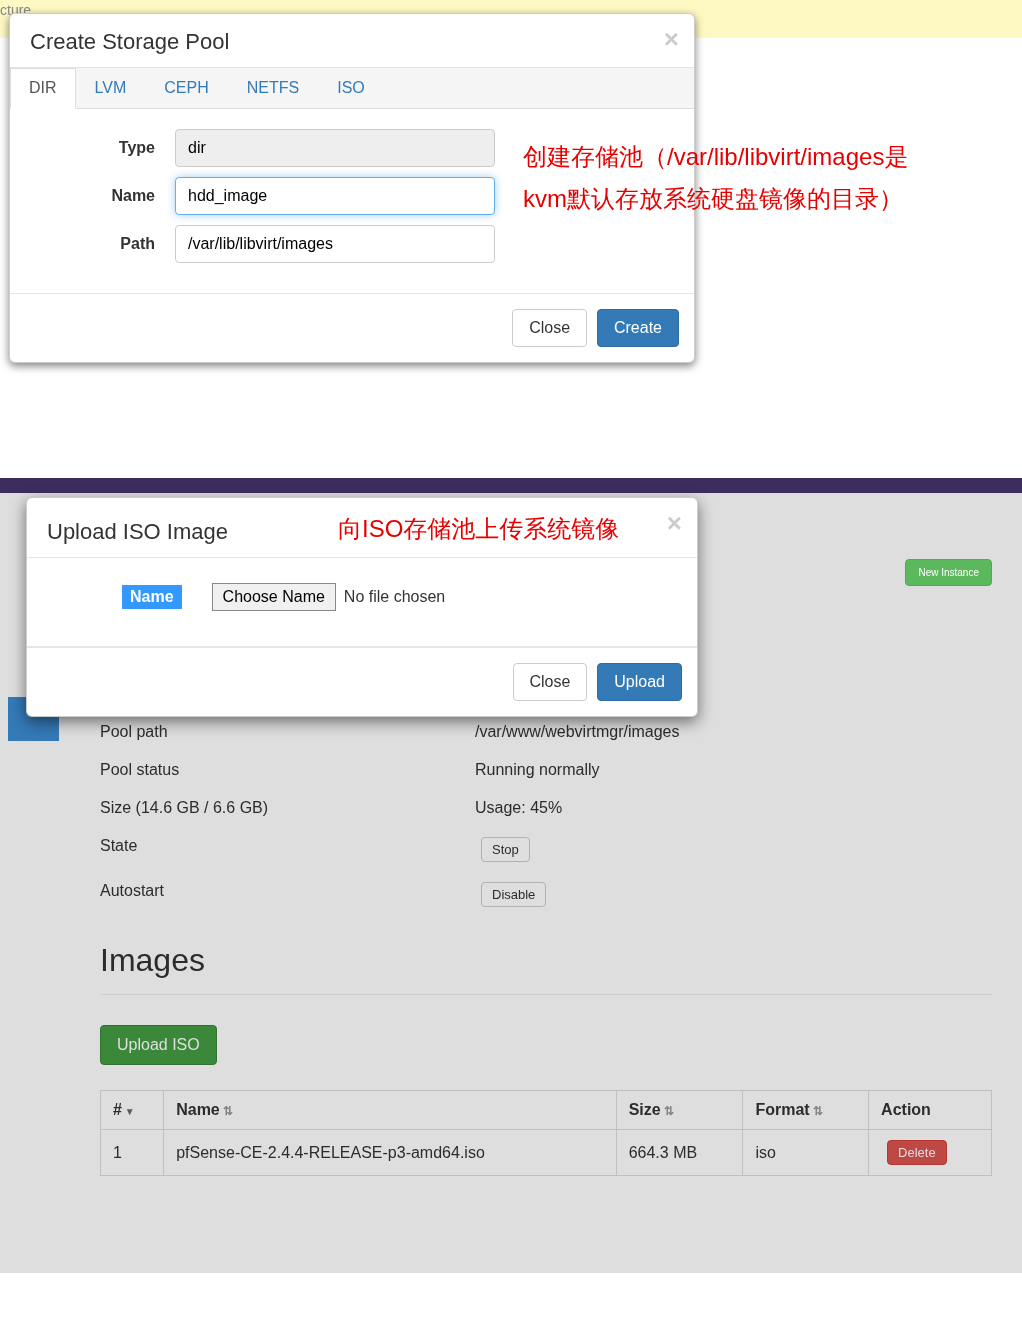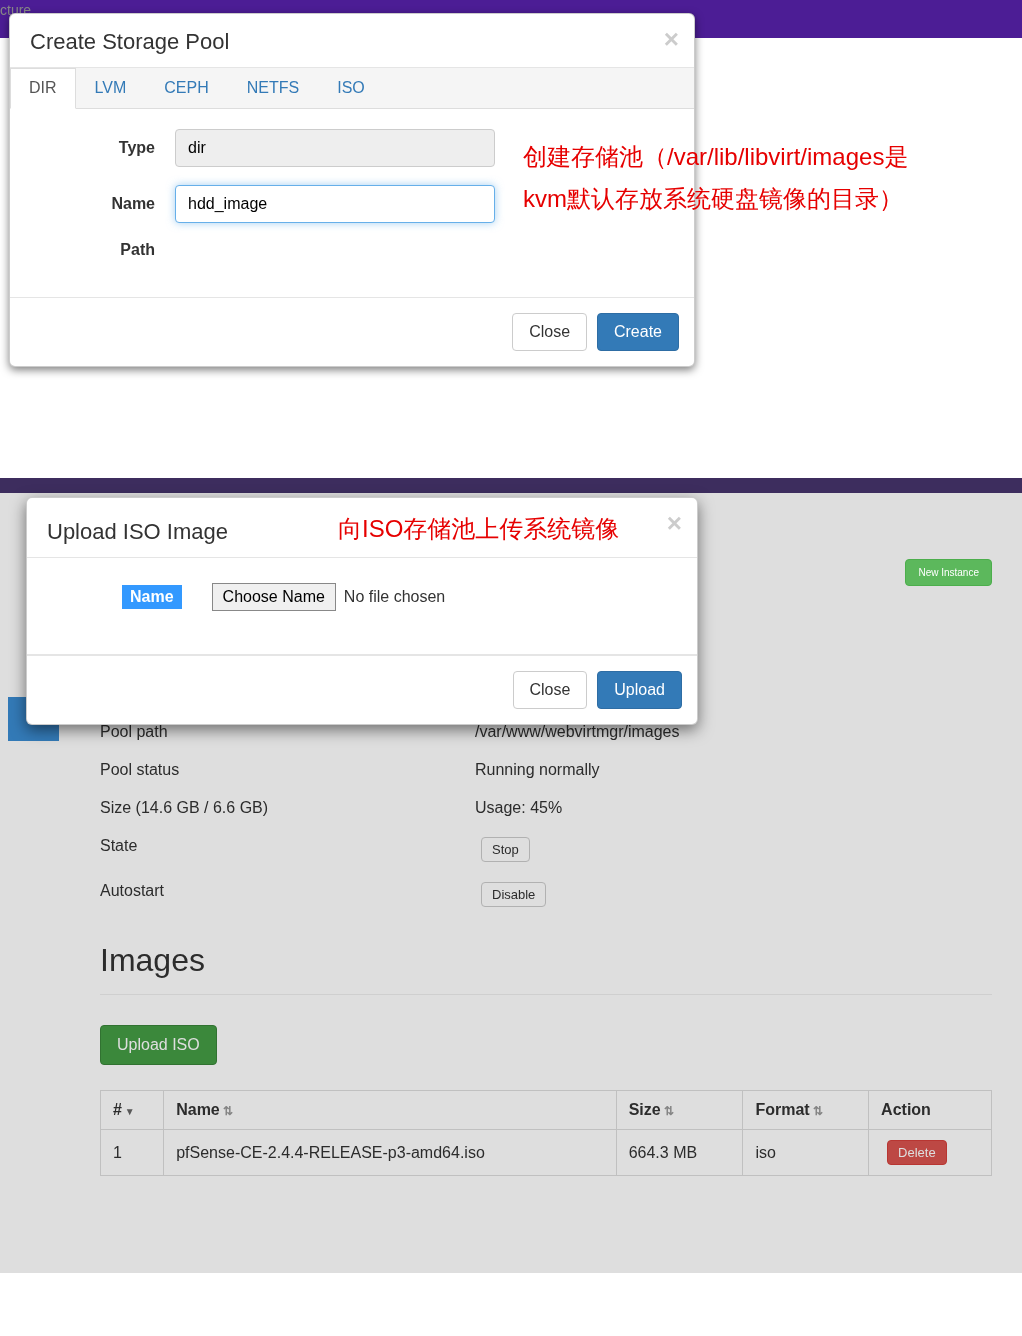--- a/index.html
+++ b/index.html
@@ -5,21 +5,21 @@
     * { box-sizing: border-box; margin: 0; padding: 0; }
     body {
       font-family: "Helvetica Neue", Helvetica, Arial, sans-serif;
       font-size: 14px;
       color: #333;
       background: #fff;
       width: 1022px;
     }
     
     .topbar {
-      background: #4c1d95;
+      background: #fef9c3;
       color: #888;
       padding: 2px 0 20px 0;
       font-size: 14px;
     }
     
     .section1 { position: relative; height: 443px; }
     .modal1 {
       position: absolute;
       left: 9px; top: 13px;
       width: 686px;
@@ -66,21 +66,21 @@
       background: #fff;
       border: 1px solid #ddd;
       border-bottom-color: #fff;
       color: #555;
       margin-bottom: -1px;
     }
     .form-body { padding: 20px 0 20px 0; }
     .form-row {
       display: flex;
       align-items: center;
-      margin-bottom: 18px;
+      margin-bottom: 10px;
       padding: 0 20px;
     }
     .form-label {
       width: 145px;
       text-align: right;
       padding-right: 20px;
       font-weight: 700;
       font-size: 16px;
       color: #333;
     }
@@ -267,20 +267,21 @@
       <div class="form-row">
         <label class="form-label">Type</label>
         <input class="form-input readonly" readonly="" value="dir" style="">
       </div>
       <div class="form-row">
         <label class="form-label">Name</label>
         <input class="form-input focused" value="hdd_image" style="">
       </div>
       <div class="form-row">
         <label class="form-label">Path</label>
+        <input class="form-input" value="/var/lib/libvirt/images" style="">
       </div>
     </div>
     <div class="modal-footer">
       <button class="btn btn-default">Close</button>
       <button class="btn btn-primary">Create</button>
     </div>
   </div>
 
   <div class="annotation1">创建存储池（/var/lib/libvirt/images是kvm默认存放系统硬盘镜像的目录）</div>
 </div>

